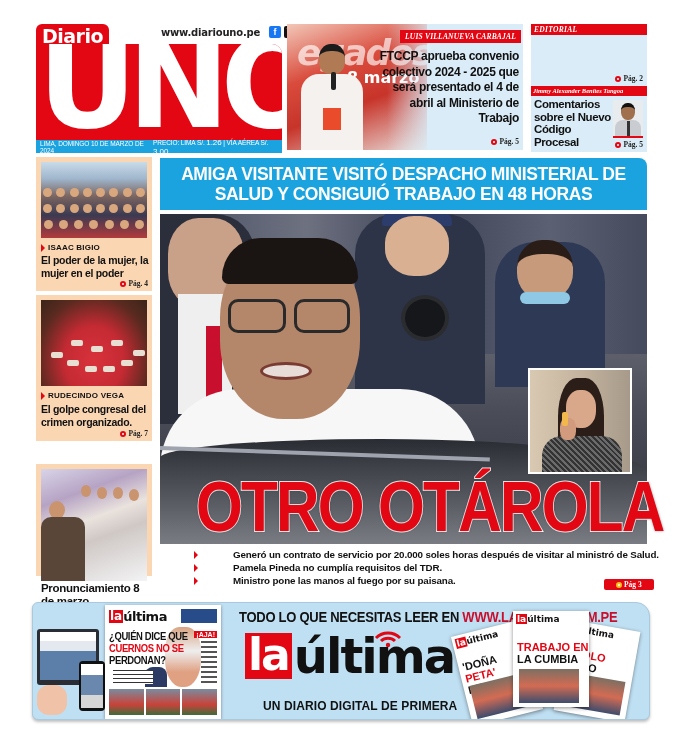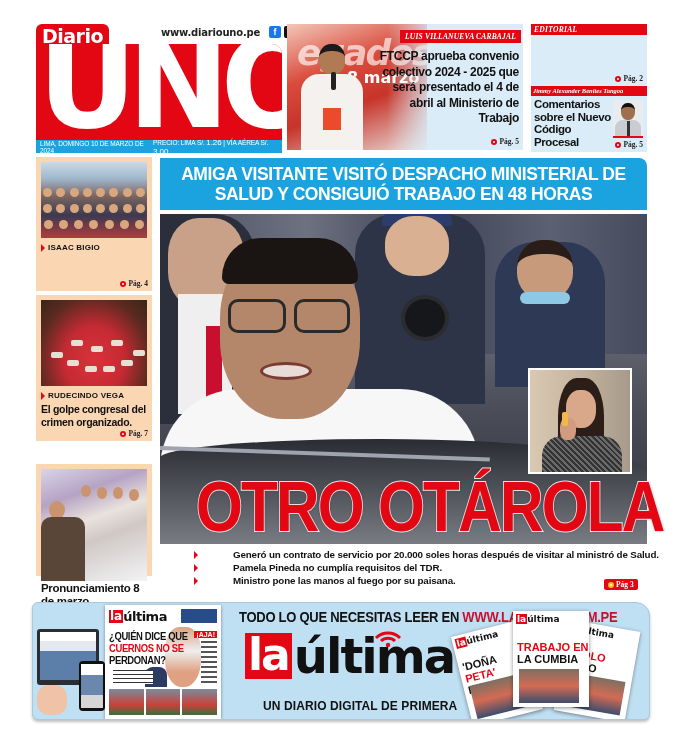--- a/index.html
+++ b/index.html
@@ -116,21 +116,21 @@
   .inset .hand { position: absolute; left: 30px; top: 48px; width: 16px; height: 22px; background: #d39b7d; border-radius: 40%; }
 
   .big-head { left: 162px; top: 470px; width: 485px; text-align: center; font-weight: 900; font-size: 70px; line-height: 74px; color: #e30613; font-family: "Liberation Sans", sans-serif; letter-spacing: -2px;
     -webkit-text-stroke: 2px #fff; paint-order: stroke fill; text-shadow: 0 0 3px rgba(0,0,0,0.35); transform: scaleX(0.86); transform-origin: center; white-space: nowrap; }
 
   
   .bullets { left: 166px; top: 548px; width: 480px; }
   .bullet { display: flex; align-items: center; gap: 7px; height: 13px; }
   .bullet .tri { width: 0; height: 0; border-top: 4px solid transparent; border-bottom: 4px solid transparent; border-left: 4px solid #e30613; }
   .bullet span { font-size: 9.8px; font-weight: bold; color: #111; letter-spacing: -0.15px; white-space: nowrap; margin-left: 28px; }
-  .main-pag { left: 604px; top: 579px; background: #e30613; color: #fff; font-size: 7.5px; font-weight: bold; padding: 1px 4px; border-radius: 2px; display: flex; align-items: center; gap: 2px; font-family: "Liberation Serif", serif; }
+  .main-pag { left: 604px; top: 579px; background: #e30613; color: #fff; font-size: 7.5px; font-weight: bold; padding: 1px 12px; border-radius: 2px; display: flex; align-items: center; gap: 2px; font-family: "Liberation Serif", serif; }
   .main-pag .dot { width: 6px; height: 6px; border-radius: 50%; background: #fff; border: 2px solid #f6c21b; }
 
   
   .ad { left: 32px; top: 602px; width: 618px; height: 118px; background: #bfdff2; border-radius: 6px 14px 6px 6px; border: 1px solid #aac9dc; box-shadow: 0 2px 3px rgba(0,0,0,0.25); overflow: hidden; }
   .ad-devices { position: absolute; left: 4px; top: 18px; width: 66px; height: 96px; }
   .ad-laptop { position: absolute; left: 0; top: 8px; width: 62px; height: 56px; background: #2a2d33; border-radius: 3px; }
   .ad-laptop-screen { position: absolute; left: 3px; top: 3px; width: 56px; height: 48px; background: linear-gradient(180deg, #fff 0 18%, #e3e9ef 18% 40%, #5b7fa8 40% 100%); }
   .ad-phone { position: absolute; left: 42px; top: 40px; width: 26px; height: 50px; background: #111; border-radius: 4px; }
   .ad-phone-screen { position: absolute; left: 2px; top: 3px; width: 22px; height: 44px; background: linear-gradient(180deg, #fff 0 25%, #6a88ad 25% 70%, #d6d6d6 70%); }
   .ad-hand { position: absolute; left: 0; top: 64px; width: 30px; height: 30px; background: #f0c2a8; border-radius: 40%; }
@@ -266,20 +266,21 @@
         <i></i>
         <i></i>
         <i></i>
         <i></i>
       </div>
   </div>
   <div class="side-kicker" style="top:86px">
     <span class="tri"></span>
     <span>ISAAC BIGIO</span>
   </div>
+  <div class="side-head" style="top:97px">El poder de la mujer, la mujer en el poder</div>
   <span class="pag side-pag" style="top:122px">
     <span class="dot"></span>
     <span>Pág. 4</span>
   </span>
 </div>
 
 <div class="abs side side2">
   <div class="side-photo photo-congress" style="height:86px">
     <div class="seat" style="left:10px;top:52px"></div>
       <div class="seat" style="left:26px;top:60px"></div>

